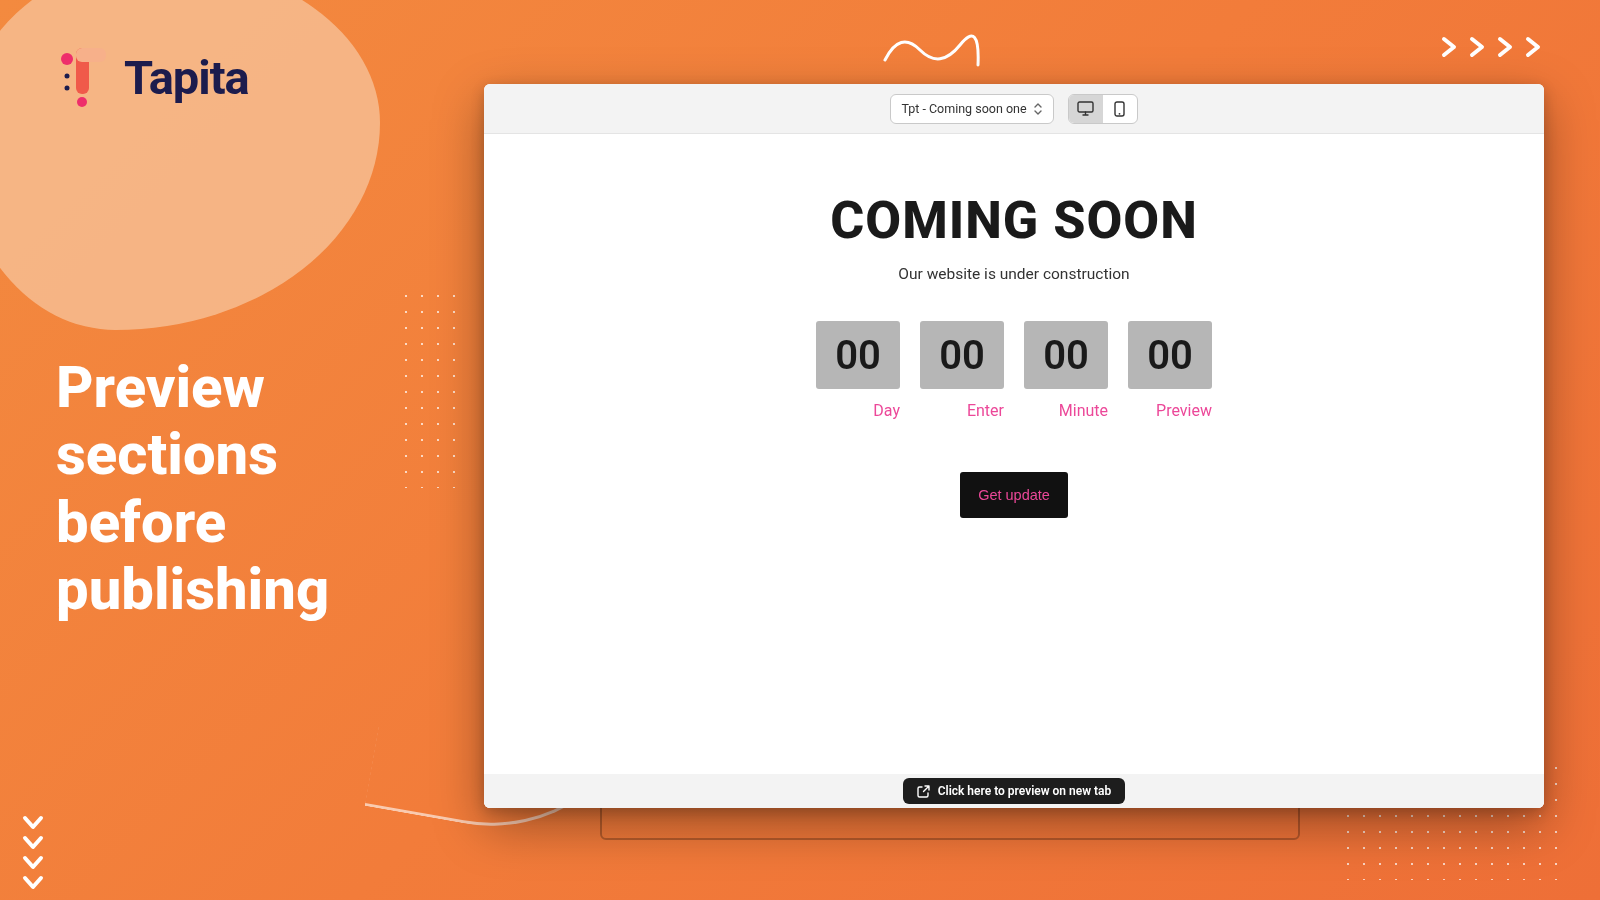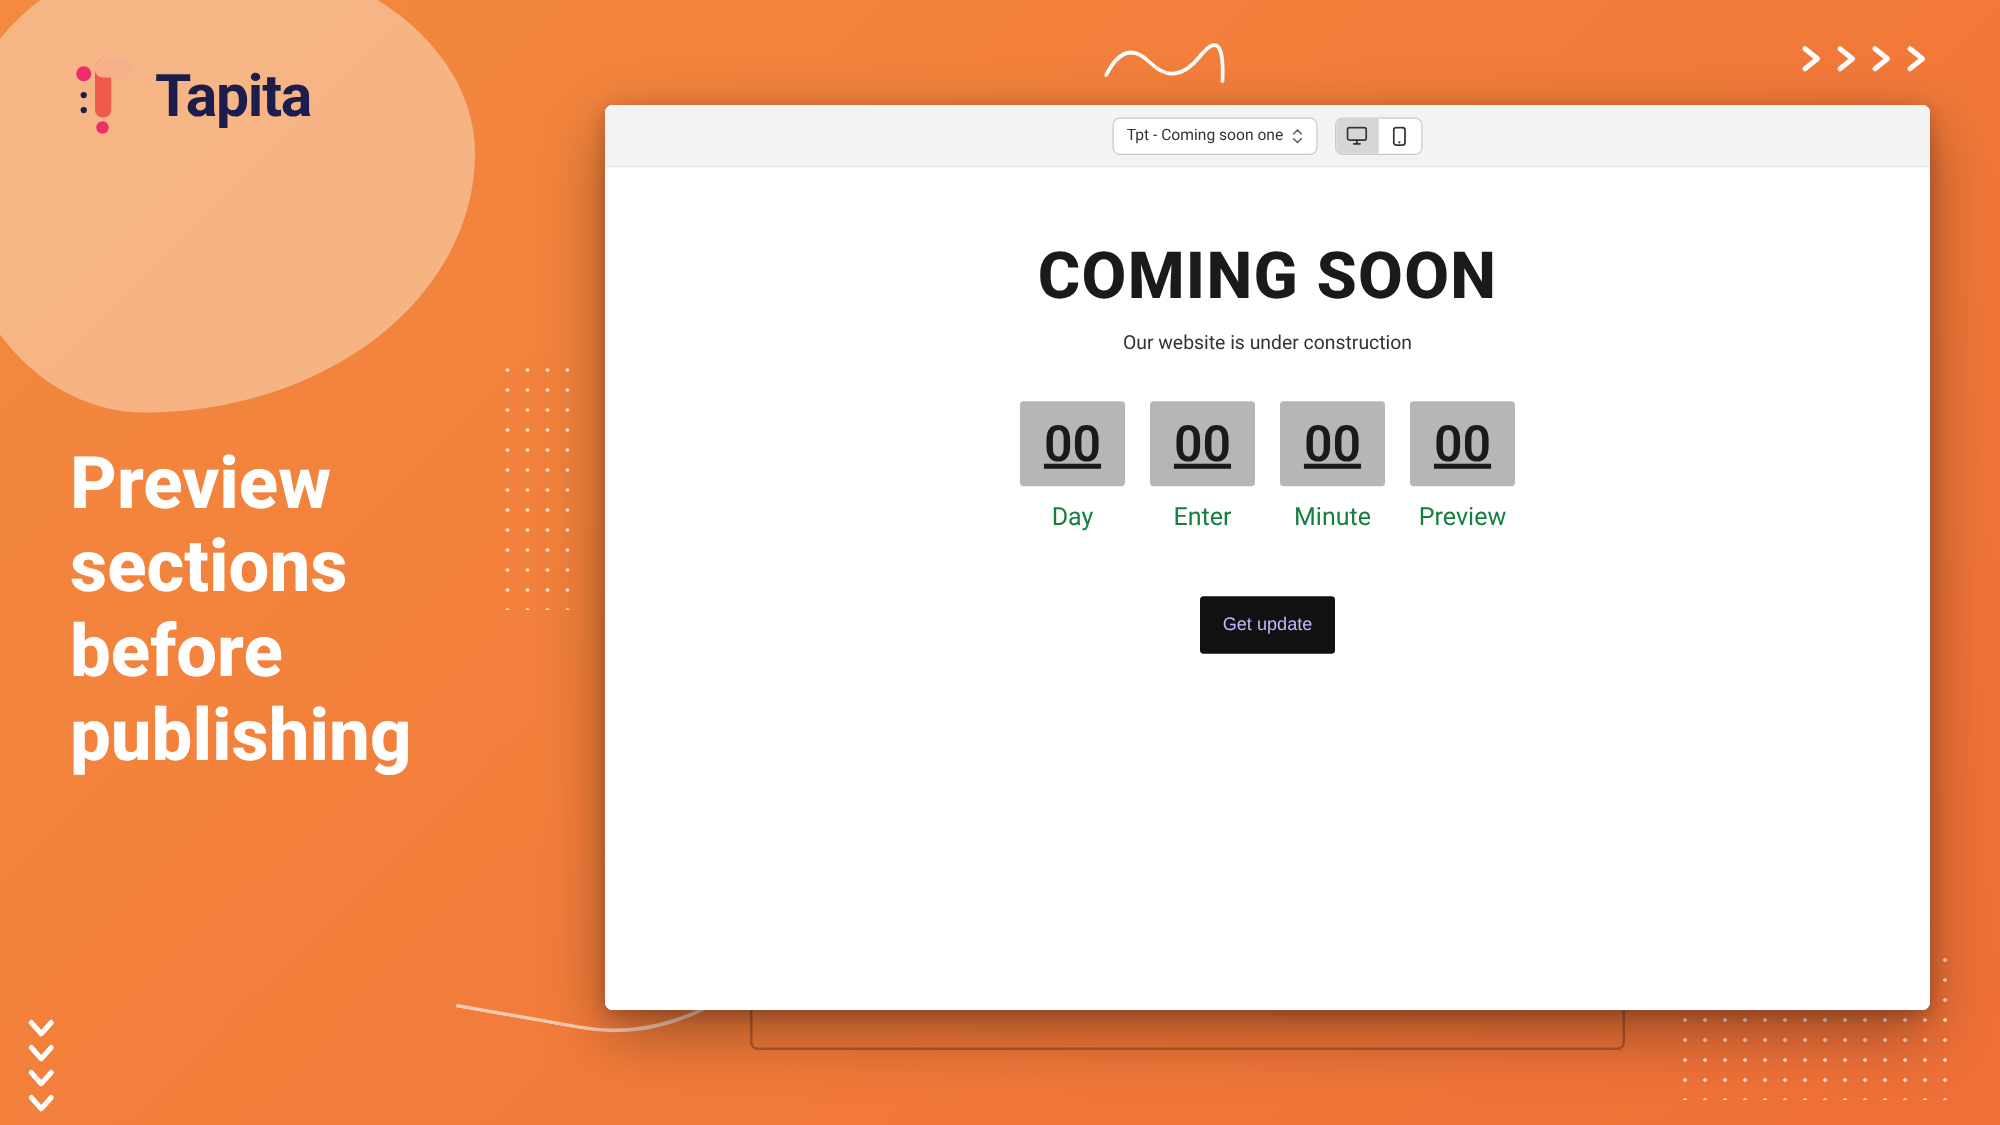--- a/index.html
+++ b/index.html
@@ -178,26 +178,26 @@
   }
   .cd-item { text-align:center; }
   .cd-box {
     width: 84px; height: 68px;
     background: #b6b6b6;
     border-radius: 3px;
     display:flex; align-items:center; justify-content:center;
     font-size: 40px;
     font-weight: 600;
     color: #1a1a1a;
-    text-decoration: underline;
   }
   .cd-label {
     margin-top: 12px;
-    font-size: 20px;
-    color: #15803d;
+    font-size: 16px;
+    color: #ec4899;
+    text-align: right;
   }
 
   .signup {
     margin-top: 52px;
     display:flex;
     justify-content:center;
     gap: 10px;
   }
   .email-input {
     width: 382px;
@@ -205,21 +205,21 @@
     border: 1.5px solid #111;
     padding: 0 14px;
     font-size: 15px;
     outline:none;
     background:#fff;
   }
   .get-update {
     height: 46px;
     padding: 0 18px;
     background: #111;
-    color: #c4b5fd;
+    color: #ec4899;
     border: none;
     font-size: 14.5px;
     border-radius: 3px;
     cursor:pointer;
   }
 
   .preview-bar-wrap {
     position: absolute;
     bottom: 0; left: 0; right: 0;
     height: 34px;
@@ -347,16 +347,25 @@
             <div class="cd-box">00</div>
             <div class="cd-label">Preview</div>
           </div>
         </div>
 
         <div class="signup">
           <button class="get-update">Get update</button>
         </div>
       </div>
 
+      <div class="preview-bar-wrap">
+        <div class="preview-pill">
+          <svg width="13" height="13" viewBox="0 0 13 13">
+            <path d="M5 2 H2.5 A1.5 1.5 0 0 0 1 3.5 V10.5 A1.5 1.5 0 0 0 2.5 12 H9.5 A1.5 1.5 0 0 0 11 10.5 V8" fill="none" stroke="#fff" stroke-width="1.4" stroke-linecap="round"></path>
+            <path d="M8 1 H12 V5 M12 1 L6.5 6.5" fill="none" stroke="#fff" stroke-width="1.4" stroke-linecap="round" stroke-linejoin="round"></path>
+          </svg>
+          <span>Click here to preview on new tab</span>
+        </div>
+      </div>
     </div>
   </div>
 
 </div>
 
 </body></html>

